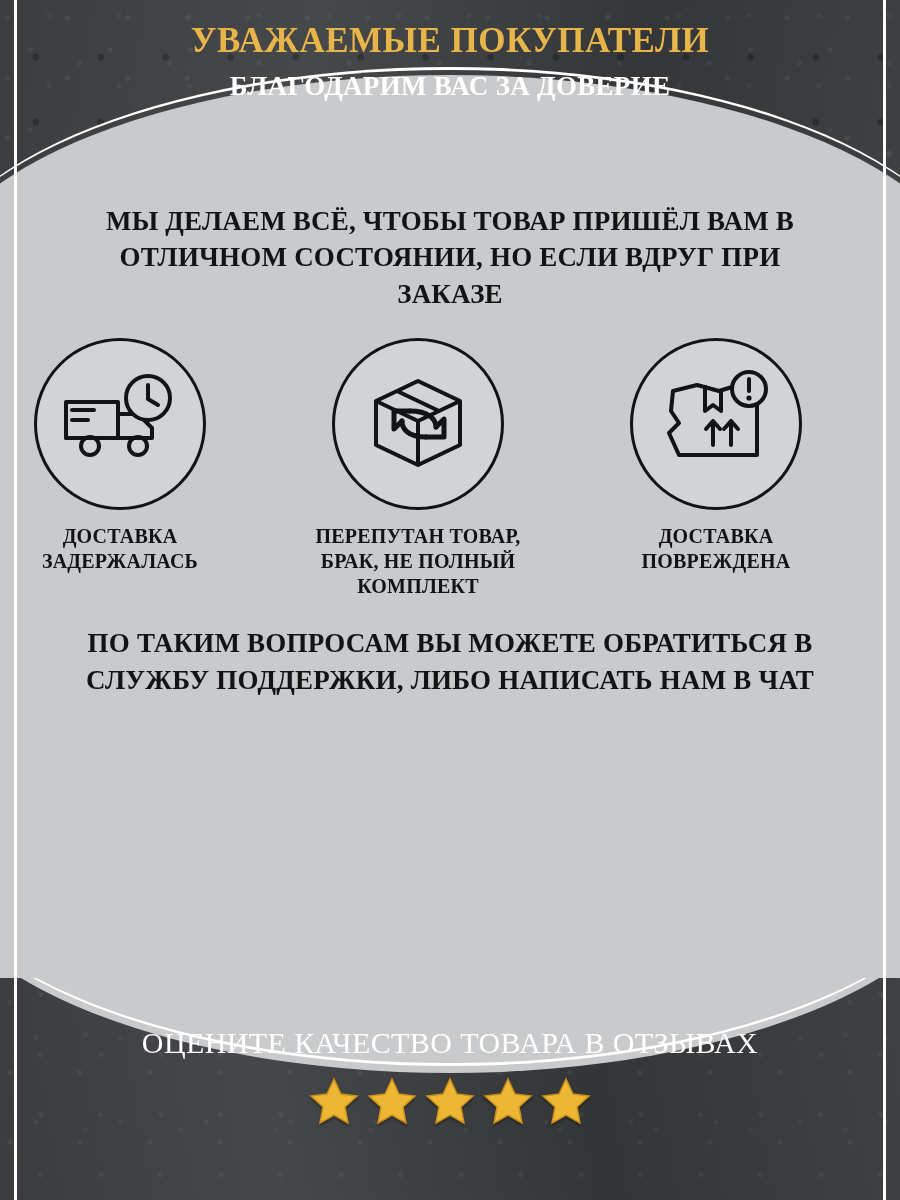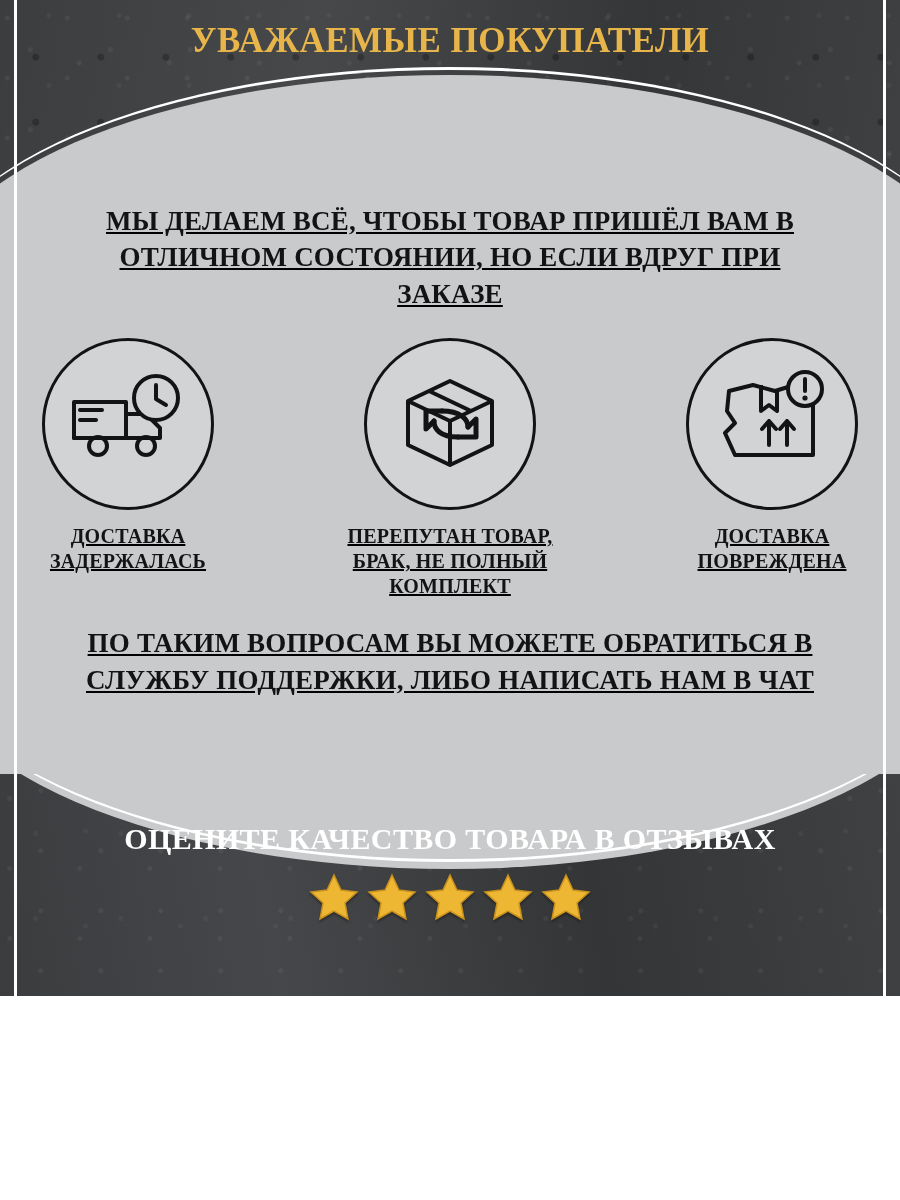--- a/index.html
+++ b/index.html
@@ -9,21 +9,21 @@
   body {
     width: 900px;
     height: 1200px;
     font-family: "Liberation Serif", serif;
     background: #ffffff;
     overflow: hidden;
   }
   .page {
     position: relative;
     width: 900px;
-    height: 996px;
+    height: 1200px;
     background: #c9cacb;
     overflow: hidden;
   }
 
   
   .header {
     position: absolute;
     top: 0;
     left: 0;
     width: 900px;
@@ -91,38 +91,37 @@
   .frame-left { left: 14px; }
   .frame-right { right: 14px; }
 
   
   .content {
     position: absolute;
     top: 185px;
     left: 0;
     width: 900px;
     text-align: center;
-    text-decoration: underline;
   }
   .intro {
     margin: 18px auto 0;
     width: 760px;
     font-size: 27px;
     font-weight: bold;
     color: #111315;
     line-height: 1.35;
     letter-spacing: 0.2px;
   }
 
   
   .icons {
     display: flex;
-    justify-content: center;
+    justify-content: flex-start;
     align-items: flex-start;
-    gap: 82px;
+    gap: 58px;
     margin-top: 26px;
   }
   .icon-col {
     width: 240px;
   }
   .icon-circle {
     width: 172px;
     height: 172px;
     margin: 0 auto;
     border-radius: 50%;
@@ -198,21 +197,21 @@
     box-sizing: border-box;
   }
   .footer-text {
     position: relative;
     z-index: 3;
     text-align: center;
     padding-top: 46px;
   }
   .footer-title {
     font-size: 30px;
-    font-weight: bold;
+    font-weight: normal;
     color: #ffffff;
     line-height: 1.25;
     letter-spacing: 0.4px;
   }
   .stars {
     position: relative;
     z-index: 3;
     margin-top: 14px;
     display: flex;
     justify-content: center;
@@ -224,20 +223,21 @@
   }
 </style>
 </head>
 <body>
 
 <div class="page">
 
   <div class="header">
     <div class="header-text">
       <div class="header-title">УВАЖАЕМЫЕ ПОКУПАТЕЛИ</div>
+      <div class="header-sub">БЛАГОДАРИМ ВАС ЗА ДОВЕРИЕ</div>
     </div>
     <div class="header-curve"></div>
     <div class="header-curve-line"></div>
   </div>
 
   <div class="frame-left"></div>
   <div class="frame-right"></div>
 
   <div class="content">
 

